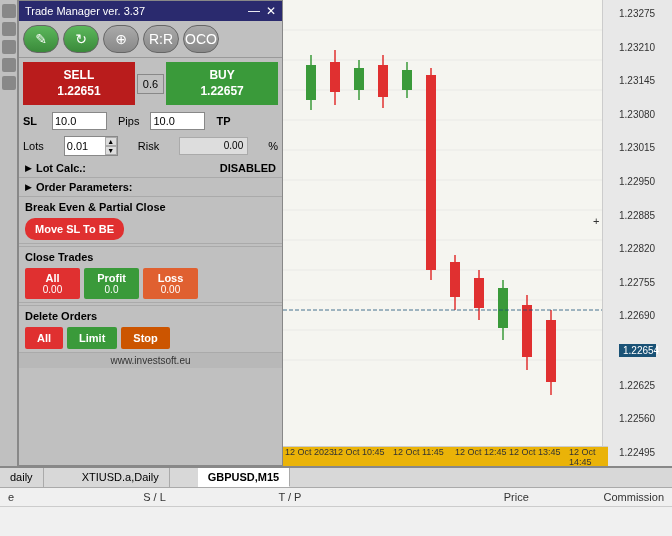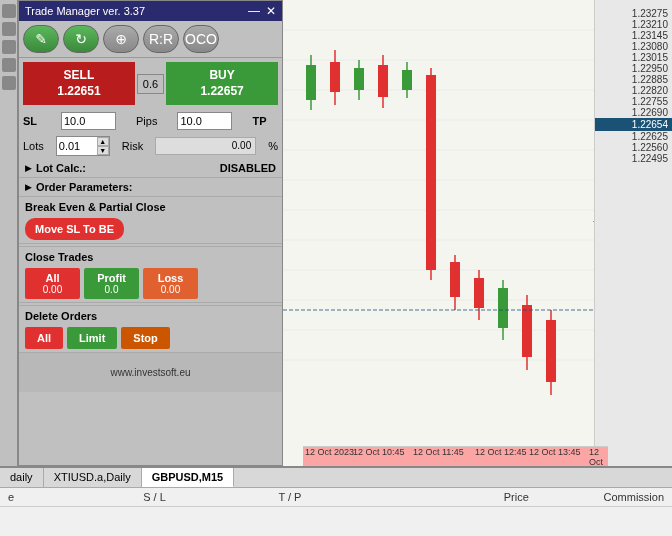--- a/index.html
+++ b/index.html
@@ -21,26 +21,26 @@
     .toolbar { background: #c0c0c0; padding: 4px; display: flex; gap: 4px; align-items: center; border-bottom: 1px solid #999; }
     .toolbar-btn { width: 36px; height: 28px; border-radius: 14px; border: 1px solid #666; cursor: pointer; display: flex; align-items: center; justify-content: center; font-size: 14px; }
     .toolbar-btn.green { background: linear-gradient(to bottom, #5cb85c, #3a8a3a); color: white; }
     .toolbar-btn.gray { background: linear-gradient(to bottom, #aaa, #888); color: white; }
 
     .buy-sell-row { display: flex; align-items: center; padding: 4px; gap: 2px; }
     .sell-btn { background: #b91c1c; color: white; font-weight: bold; border: none; padding: 6px 10px; cursor: pointer; flex: 1; font-size: 12px; line-height: 1.3; }
     .spread-badge { background: #c0c0c0; border: 1px solid #888; padding: 3px 5px; font-size: 11px; text-align: center; }
     .buy-btn { background: #3a9a3a; color: white; font-weight: bold; border: none; padding: 6px 10px; cursor: pointer; flex: 1; font-size: 12px; line-height: 1.3; }
 
-    .sl-tp-row { display: flex; align-items: center; padding: 3px 4px; gap: 20px; }
+    .sl-tp-row { display: flex; align-items: center; padding: 3px 4px; gap: 11px; }
     .sl-tp-label { font-size: 11px; font-weight: bold; width: 18px; }
     .sl-tp-input { width: 55px; border: 1px solid #888; background: white; padding: 2px; font-size: 11px; }
     .sl-tp-unit { font-size: 11px; }
 
-    .lots-row { display: flex; align-items: center; padding: 3px 4px; gap: 12px; }
+    .lots-row { display: flex; align-items: center; padding: 3px 4px; gap: 20px; }
     .lots-label { font-size: 11px; }
     .lots-input-wrap { display: flex; align-items: center; border: 1px solid #888; background: white; }
     .lots-input { width: 40px; border: none; background: transparent; padding: 2px; font-size: 11px; }
     .lots-arrows { display: flex; flex-direction: column; }
     .lots-arrow { width: 12px; height: 9px; background: #ddd; border: 1px solid #aaa; cursor: pointer; font-size: 7px; display: flex; align-items: center; justify-content: center; line-height: 1; }
     .risk-label { font-size: 11px; }
     .risk-bar { flex: 1; background: #ddd; border: 1px solid #aaa; height: 18px; position: relative; }
     .risk-fill { background: #5cb85c; height: 100%; width: 0%; }
     .risk-text { position: absolute; right: 4px; top: 2px; font-size: 10px; }
     .risk-pct { font-size: 11px; }
@@ -65,33 +65,33 @@
     .ct-btn.green { background: #3a9a3a; }
     .ct-btn.orange { background: #e06030; }
     .ct-btn-sub { font-size: 10px; font-weight: normal; }
 
     .delete-orders-section { border-top: 1px solid #aaa; padding-top: 2px; }
     .delete-btns-row { display: flex; gap: 4px; padding: 3px 6px; }
     .del-btn-red { background: #e03030; color: white; border: none; padding: 5px 12px; cursor: pointer; font-size: 11px; font-weight: bold; border-radius: 2px; }
     .del-btn-green { background: #3a9a3a; color: white; border: none; padding: 5px 12px; cursor: pointer; font-size: 11px; font-weight: bold; border-radius: 2px; }
     .del-btn-orange { background: #cc5500; color: white; border: none; padding: 5px 12px; cursor: pointer; font-size: 11px; font-weight: bold; border-radius: 2px; }
 
-    .footer-url { text-align: center; padding: 14px; font-size: 10px; color: #333; background: #b8b8b8; border-top: 1px solid #aaa; }
+    .footer-url { text-align: center; padding: 2px; font-size: 10px; color: #333; background: #b8b8b8; border-top: 1px solid #aaa; }
 
     
     .chart-area { flex: 1; background: #f5f5f0; position: relative; overflow: hidden; }
 
     
-    .price-axis { width: 78px; background: #e8e8e8; position: absolute; right: 0; top: 0; bottom: 0; border-left: 1px solid #ccc; display: flex; flex-direction: column; padding: 8px 0; }
+    .price-axis { width: 70px; background: #e8e8e8; position: absolute; right: 0; top: 0; bottom: 0; border-left: 1px solid #ccc; display: flex; flex-direction: column; justify-content: space-between; padding: 8px 16px; }
     .price-label { font-size: 10px; color: #333; text-align: right; padding-right: 4px; }
     .price-label.highlight { background: #1a5276; color: white; padding: 1px 4px; }
 
     
     .bottom-section { height: 70px; background: #f0f0f0; border-top: 2px solid #888; display: flex; flex-direction: column; }
-    .tabs-row { display: flex; background: #d8d8d8; border-bottom: 1px solid #aaa; }
+    .tabs-row { display: flex; background: #d8d8d8; border-bottom: 1px solid #aaa; gap: 28px; }
     .tab { padding: 3px 10px; font-size: 11px; cursor: pointer; border-right: 1px solid #aaa; }
     .tab.active { background: white; border-bottom: 1px solid white; font-weight: bold; }
     .tab-header-row { display: flex; padding: 3px 8px; gap: 20px; border-bottom: 1px solid #ccc; }
     .tab-col-header { font-size: 11px; color: #333; flex: 1; }
     .tab-col-header.price { flex: 1; text-align: right; }
     .tab-col-header.right { text-align: right; flex: 1; }
   </style>
 </head>
 <body>
 
@@ -269,21 +269,21 @@
       <div class="price-label">1.22885</div>
       <div class="price-label">1.22820</div>
       <div class="price-label">1.22755</div>
       <div class="price-label">1.22690</div>
       <div class="price-label highlight">1.22654</div>
       <div class="price-label">1.22625</div>
       <div class="price-label">1.22560</div>
       <div class="price-label">1.22495</div>
     </div>
 
-    <div style="position:absolute;bottom:0;left:0;right:64px;height:20px;background:#fca5a5;border-top:1px solid #ccc;font-size:9px;color:#333;overflow:hidden;margin-left:20px;">
+    <div style="position:absolute;bottom:0;left:0;right:64px;height:20px;background:#eab308;border-top:1px solid #ccc;font-size:9px;color:#333;overflow:hidden;">
       <span style="position:absolute;left:2px;">12 Oct 2023</span>
       <span style="position:absolute;left:50px;">12 Oct 10:45</span>
       <span style="position:absolute;left:110px;">12 Oct 11:45</span>
       <span style="position:absolute;left:172px;">12 Oct 12:45</span>
       <span style="position:absolute;left:226px;">12 Oct 13:45</span>
       <span style="position:absolute;left:286px;">12 Oct 14:45</span>
 
     </div>
   </div>
 </div>

